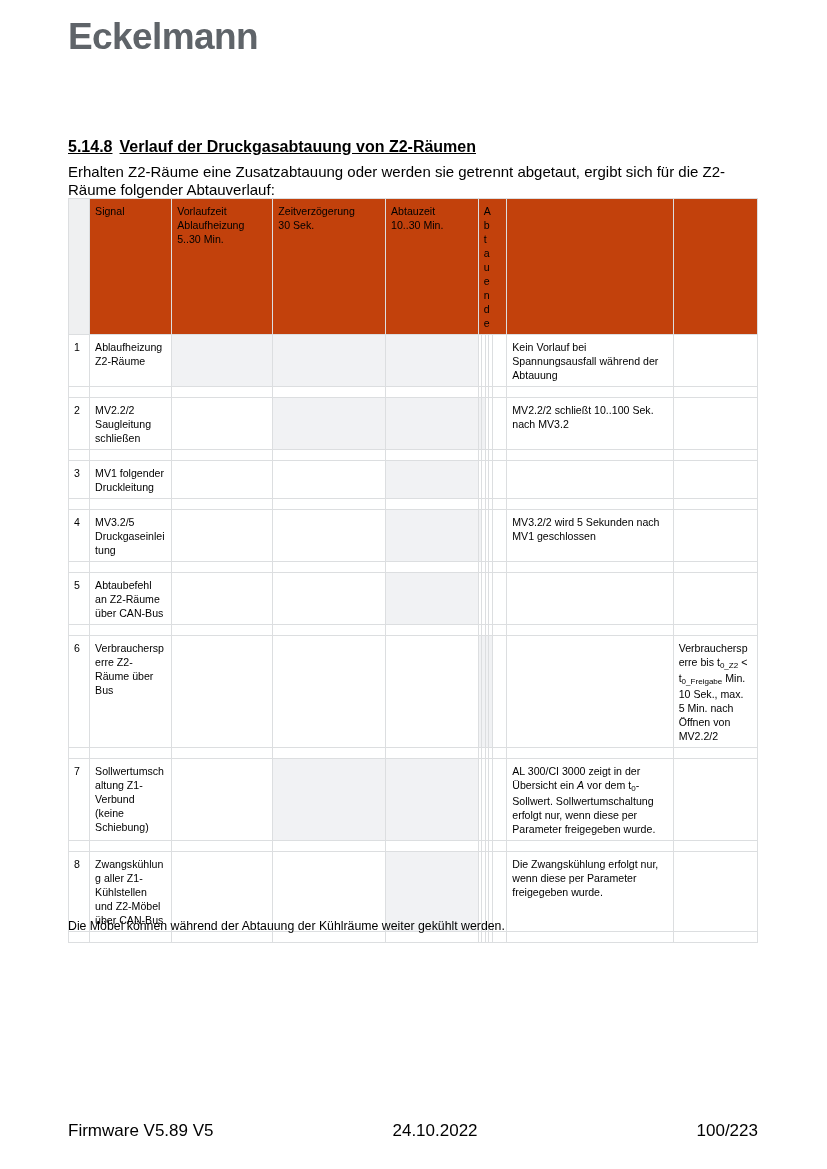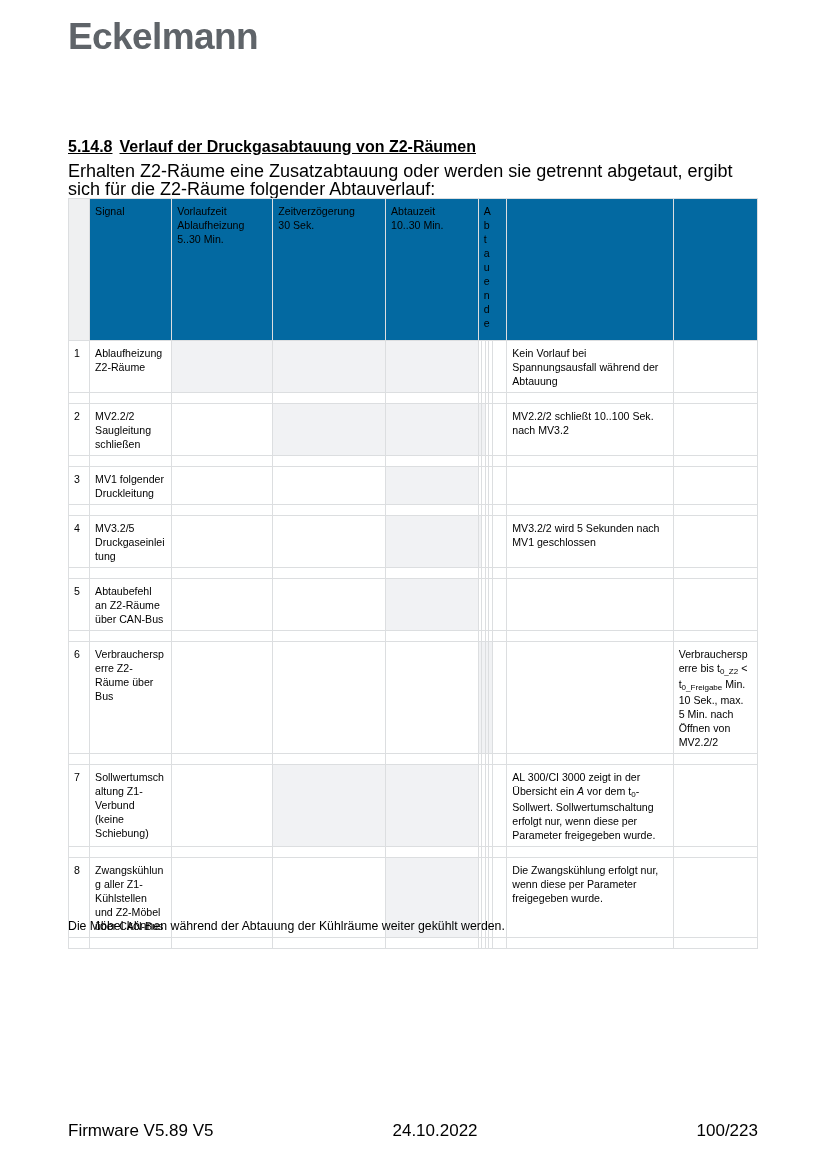--- a/index.html
+++ b/index.html
@@ -44,21 +44,21 @@
     text-decoration: underline;
   }
   .heading .num { margin-right: 7px; }
 
   
   .intro {
     position: absolute;
     left: 68px;
     top: 163px;
     width: 672px;
-    font-size: 18px;
+    font-size: 15px;
     line-height: 17.5px;
     color: #000;
   }
 
   
   .tbl-wrap {
     position: absolute;
     left: 68px;
     top: 198px;
     width: 690px;
@@ -85,21 +85,21 @@
   .c-sig   { width: 78px; }
   .c-vor   { width: 96px; }
   .c-zeit  { width: 107px; }
   .c-abz   { width: 88px; }
   .c-sub   { width: 13.6px; padding: 0; }
   .c-note  { width: 158px; }
   .c-right { width: 80px; }
 
   
   thead td {
-    background: #0369a1;
+    background: #c2410c;
     font-weight: bold;
     height: 54px;
     vertical-align: top;
   }
   thead td.c-num { background: #eff0f1; }
   thead td.hdr-abtauende {
     border-right: none;
   }
   thead td.hdr-blank-sub-last {
     border-left: none;
@@ -177,21 +177,21 @@
             <div>5..30 Min.</div>
           </td>
           <td class="c-zeit">
             <div>Zeitverzögerung</div>
             <div>30 Sek.</div>
           </td>
           <td class="c-abz">
             <div>Abtauzeit</div>
             <div>10..30 Min.</div>
           </td>
-          <td class="c-sub hdr-abtauende" colspan="4" style="padding:5px 0 10px 5px;">Abtauende</td>
+          <td class="c-sub hdr-abtauende" colspan="4" style="padding:5px 0 4px 5px;">Abtauende</td>
           <td class="c-sub hdr-blank-sub-last"></td>
           <td class="c-note"></td>
           <td class="c-right"></td>
         </tr>
       </thead>
       <tbody id="tbody">
           <tr>
             <td class="c-num rownum">1</td>
             <td class="c-sig">Ablaufheizung Z2-Räume</td>
             <td class="c-vor sh"></td>

